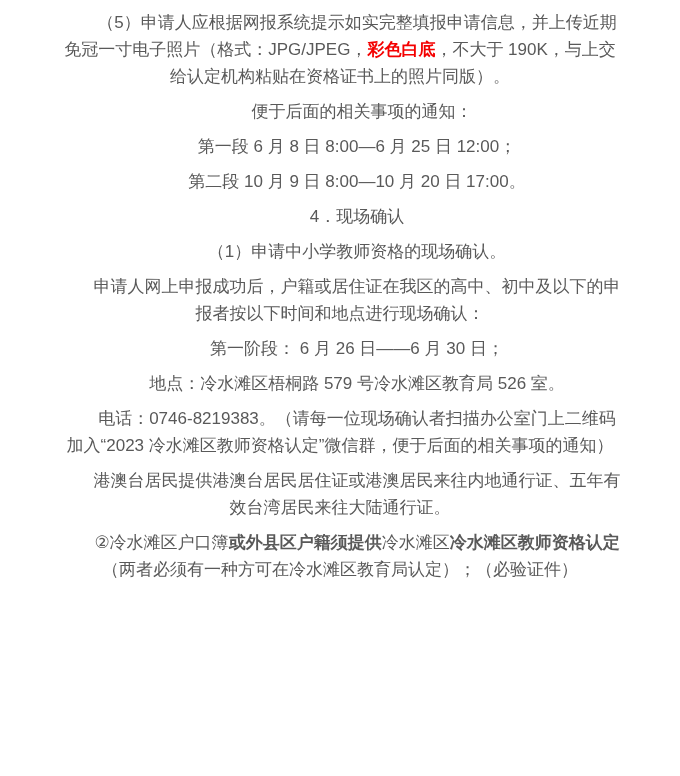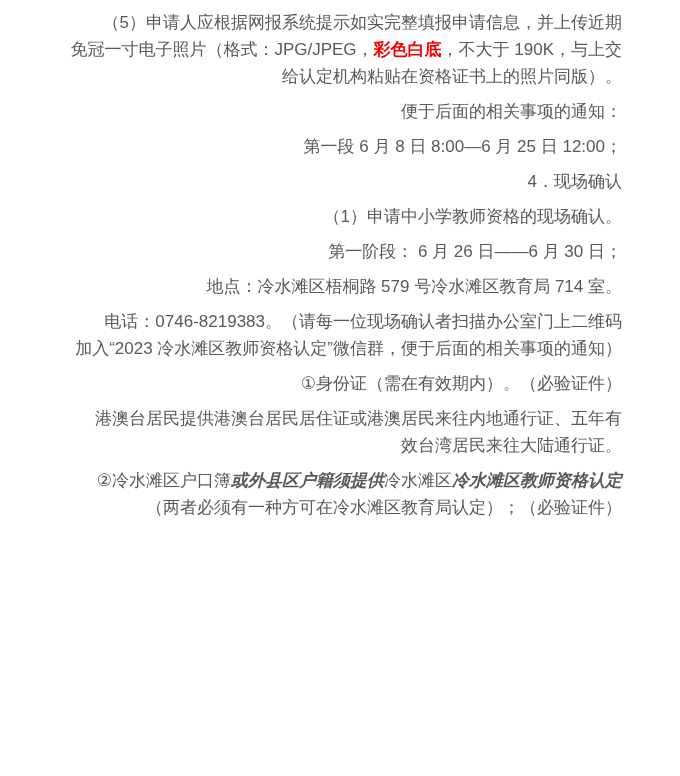--- a/index.html
+++ b/index.html
@@ -17,43 +17,43 @@
     width: 564px;
     margin: 0 auto;
     padding-top: 1px;
     color: #595959;
   }
   p.para {
     font-size: 17px;
     line-height: 27px;
     margin: 8px 0;
     text-indent: 2em;
-    text-align: right;
+    text-align: center;
     word-break: break-word;
   }
   p.para.wide-indent {
     text-indent: 2.6em;
   }
   .run-bold {
     font-weight: 700;
-    font-style: italic;
   }
   .run-red-bold {
     font-weight: 700;
     color: #f40000;
   }
 </style>
 </head>
 <body>
 
 <div class="doc" style="color: rgb(89, 89, 89);">
     <p class="para"><span>（5）申请人应根据网报系统提示如实完整填报申请信息，并上传近期免冠一寸电子照片（格式：JPG/JPEG，</span><span class="run-red-bold" style="color: rgb(244, 0, 0);">彩色白底</span><span>，不大于 190K，与上交给认定机构粘贴在资格证书上的照片同版）。</span></p>
     <p class="para wide-indent"><span>便于后面的相关事项的通知：</span></p>
     <p class="para"><span>第一段 6 月 8 日 8:00—6 月 25 日 12:00；</span></p>
+    <p class="para"><span>第二段 10 月 9 日 8:00—10 月 20 日 17:00。</span></p>
     <p class="para"><span>4．现场确认</span></p>
     <p class="para"><span>（1）申请中小学教师资格的现场确认。</span></p>
+    <p class="para"><span>申请人网上申报成功后，户籍或居住证在我区的高中、初中及以下的申报者按以下时间和地点进行现场确认：</span></p>
     <p class="para"><span>第一阶段： 6 月 26 日——6 月 30 日；</span></p>
-    <p class="para"><span>地点：冷水滩区梧桐路 579 号冷水滩区教育局 714 室。</span></p>
+    <p class="para"><span>地点：冷水滩区梧桐路 579 号冷水滩区教育局 526 室。</span></p>
     <p class="para"><span>电话：0746-8219383。（请每一位现场确认者扫描办公室门上二维码加入“2023 冷水滩区教师资格认定”微信群，便于后面的相关事项的通知）</span></p>
-    <p class="para"><span>①身份证（需在有效期内）。（必验证件）</span></p>
     <p class="para"><span>港澳台居民提供港澳台居民居住证或港澳居民来往内地通行证、五年有效台湾居民来往大陆通行证。</span></p>
     <p class="para"><span>②冷水滩区户口簿</span><span class="run-bold">或外县区户籍须提供</span><span>冷水滩区</span><span class="run-bold">冷水滩区教师资格认定</span><span>（两者必须有一种方可在冷水滩区教育局认定）；（必验证件）</span></p>
   </div>
 
 </body></html>

